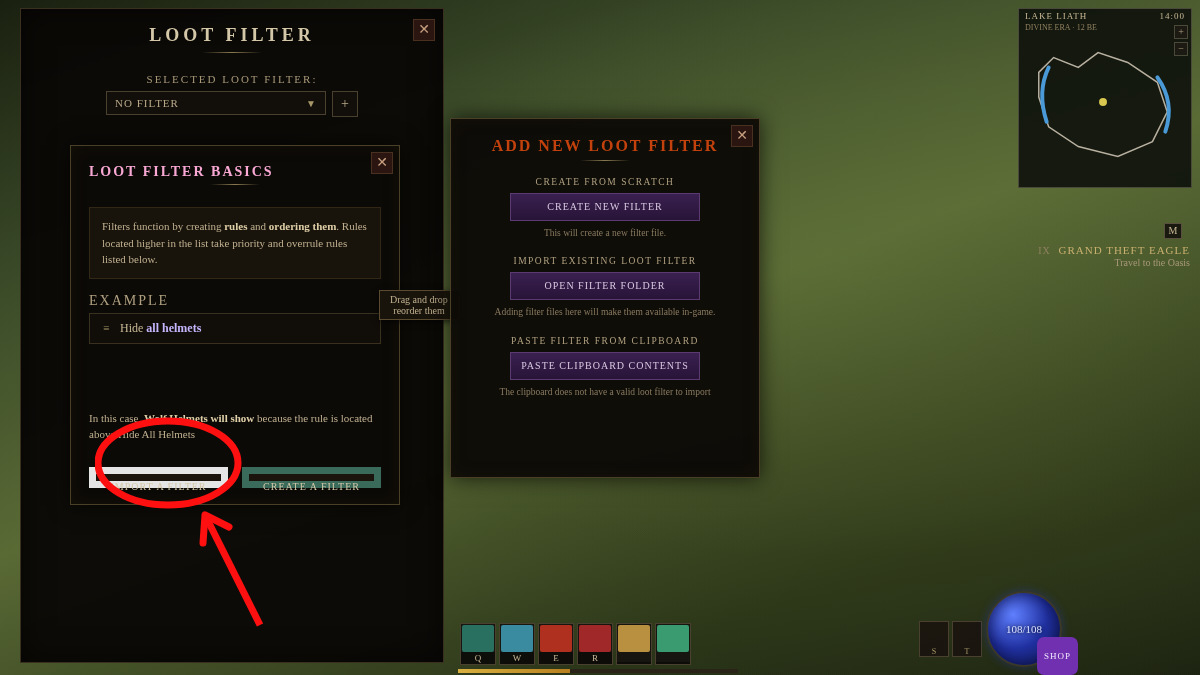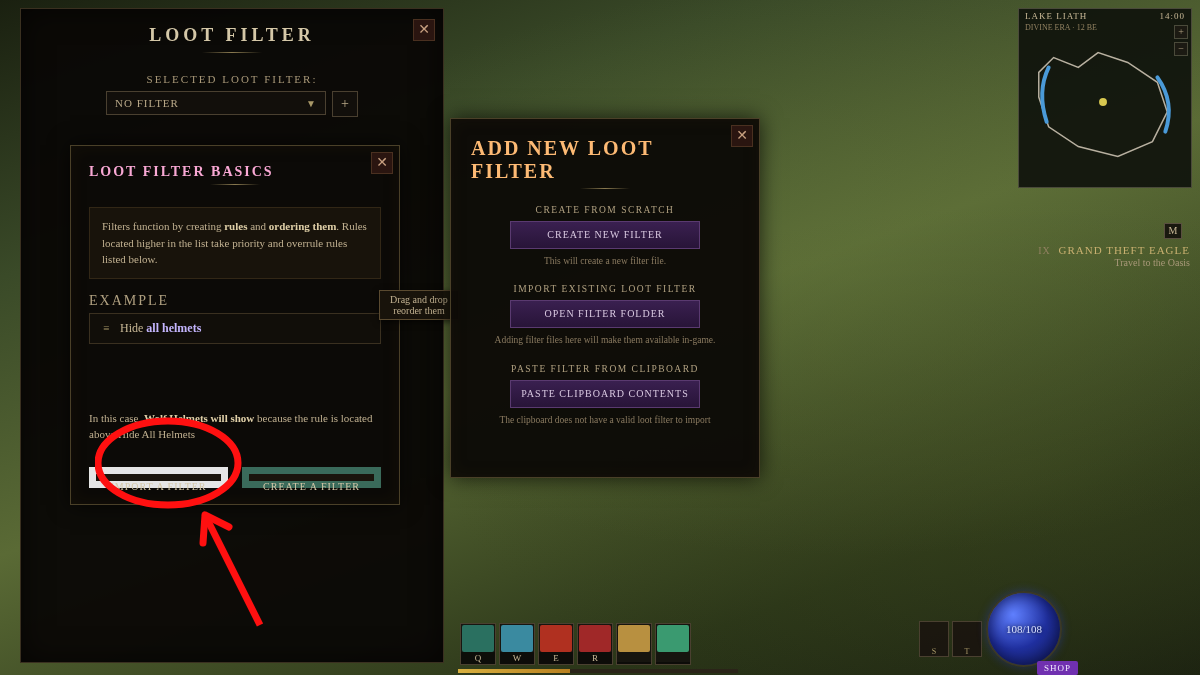--- a/index.html
+++ b/index.html
@@ -202,24 +202,24 @@
     position: absolute;
     left: 450px; top: 118px;
     width: 310px; height: 360px;
     background: rgba(12, 10, 7, 0.97);
     border: 1px solid #4a4028;
     box-shadow: 0 0 20px rgba(0,0,0,0.7), inset 0 0 15px rgba(40,30,10,0.3);
     padding: 12px 20px 14px;
   }
   .close-add { right: 6px; top: 6px; }
   .add-title {
-    text-align: left;
-    font-size: 20px;
+    text-align: center;
+    font-size: 16px;
     letter-spacing: 2px;
-    color: #fdba74;
+    color: #c2410c;
     margin-top: 6px;
   }
   .add-title::after {
     content: "";
     display: block;
     width: 50px; height: 1px;
     background: linear-gradient(90deg, transparent, #8a7a50, transparent);
     margin: 5px auto 0;
   }
   .section-label {
@@ -391,22 +391,22 @@
     display: flex; flex-direction: column;
     align-items: center; justify-content: flex-end;
     font-size: 8px; color: #a89868;
   }
   .shop-badge {
     position: absolute;
     right: 122px; bottom: 0px;
     background: #7030b0;
     color: #f0e8ff;
     font-size: 9px;
-    padding: 2px 7px;
-    border-radius: 2px;
+    padding: 14px 7px;
+    border-radius: 7px;
     letter-spacing: 1px;
   }
 
   
   .annotation {
     position: absolute;
     left: 95px; top: 415px;
     pointer-events: none;
   }
 </style>

